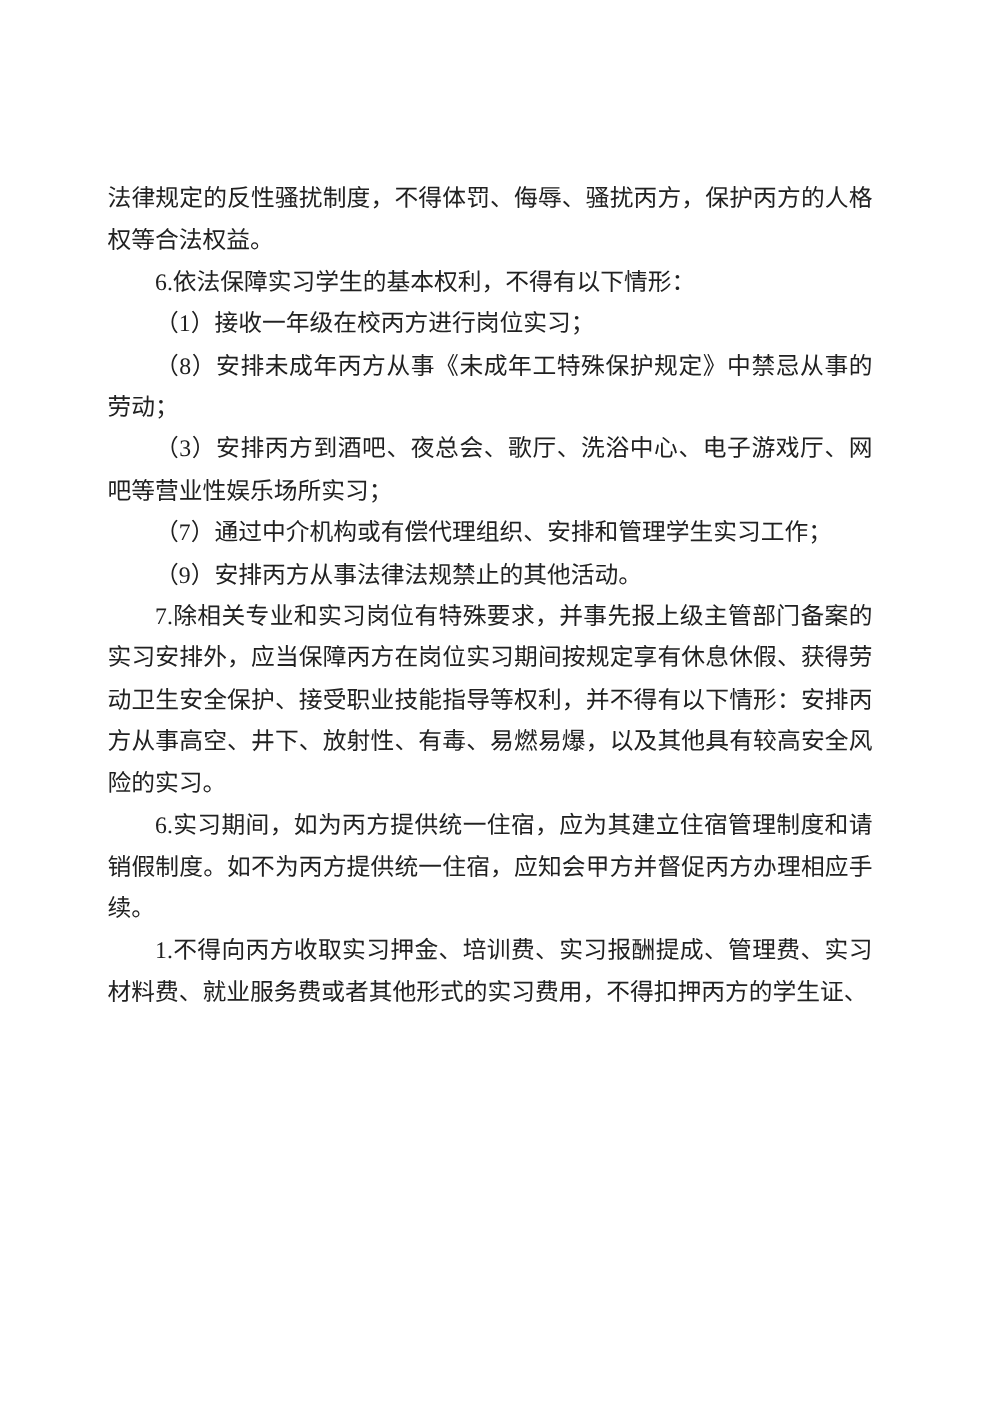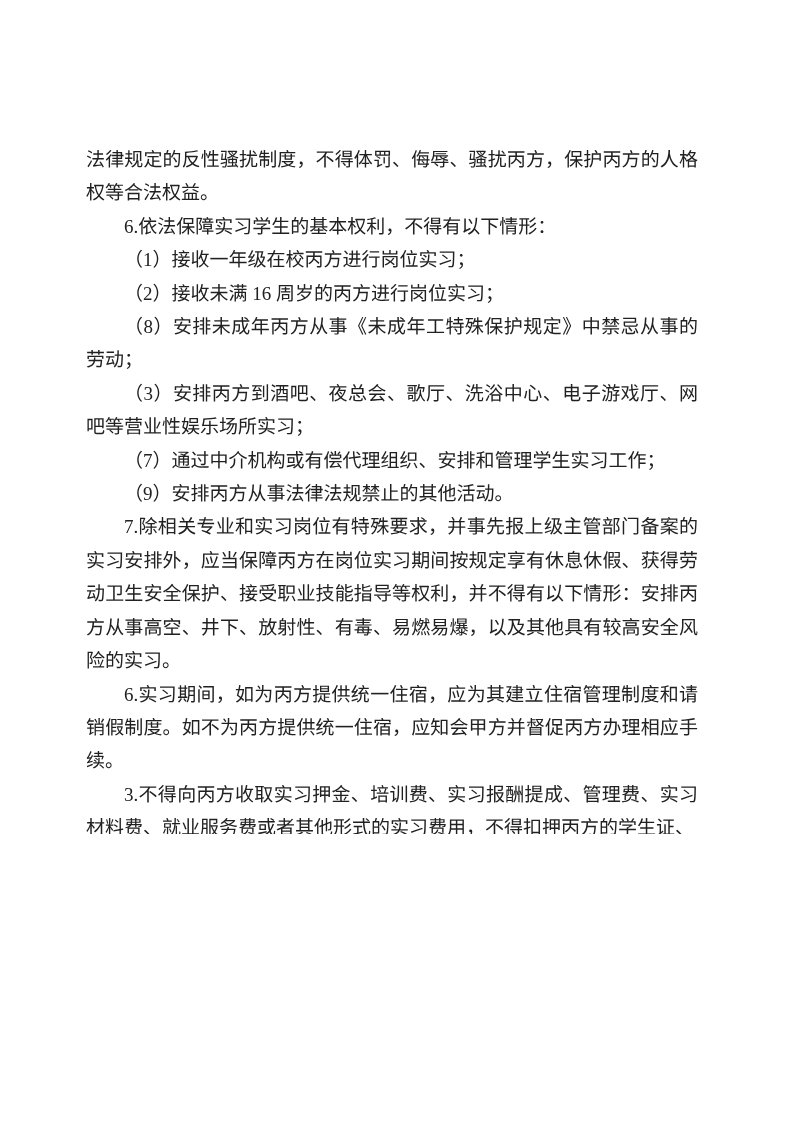--- a/index.html
+++ b/index.html
@@ -35,22 +35,21 @@
   }
 </style>
 </head>
 <body>
 
 <div class="page">
   <div class="content">
     <p class="para no-indent">法律规定的反性骚扰制度，不得体罚、侮辱、骚扰丙方，保护丙方的人格权等合法权益。</p>
     <p class="para">6.依法保障实习学生的基本权利，不得有以下情形：</p>
     <p class="para">（1）接收一年级在校丙方进行岗位实习；</p>
-    <p class="para">（2）接收未满 16 周岁的丙方进行岗位实习；</p>
     <p class="para">（8）安排未成年丙方从事《未成年工特殊保护规定》中禁忌从事的劳动；</p>
     <p class="para">（3）安排丙方到酒吧、夜总会、歌厅、洗浴中心、电子游戏厅、网吧等营业性娱乐场所实习；</p>
     <p class="para">（7）通过中介机构或有偿代理组织、安排和管理学生实习工作；</p>
     <p class="para">（9）安排丙方从事法律法规禁止的其他活动。</p>
     <p class="para">7.除相关专业和实习岗位有特殊要求，并事先报上级主管部门备案的实习安排外，应当保障丙方在岗位实习期间按规定享有休息休假、获得劳动卫生安全保护、接受职业技能指导等权利，并不得有以下情形：安排丙方从事高空、井下、放射性、有毒、易燃易爆，以及其他具有较高安全风险的实习。</p>
     <p class="para">6.实习期间，如为丙方提供统一住宿，应为其建立住宿管理制度和请销假制度。如不为丙方提供统一住宿，应知会甲方并督促丙方办理相应手续。</p>
-    <p class="para">3.不得向丙方收取实习押金、培训费、实习报酬提成、管理费、实习材料费、就业服务费或者其他形式的实习费用，不得扣押丙方的学生证、</p>
+    <p class="para">1.不得向丙方收取实习押金、培训费、实习报酬提成、管理费、实习材料费、就业服务费或者其他形式的实习费用，不得扣押丙方的学生证、</p>
   </div>
 </div>
 
 </body></html>

